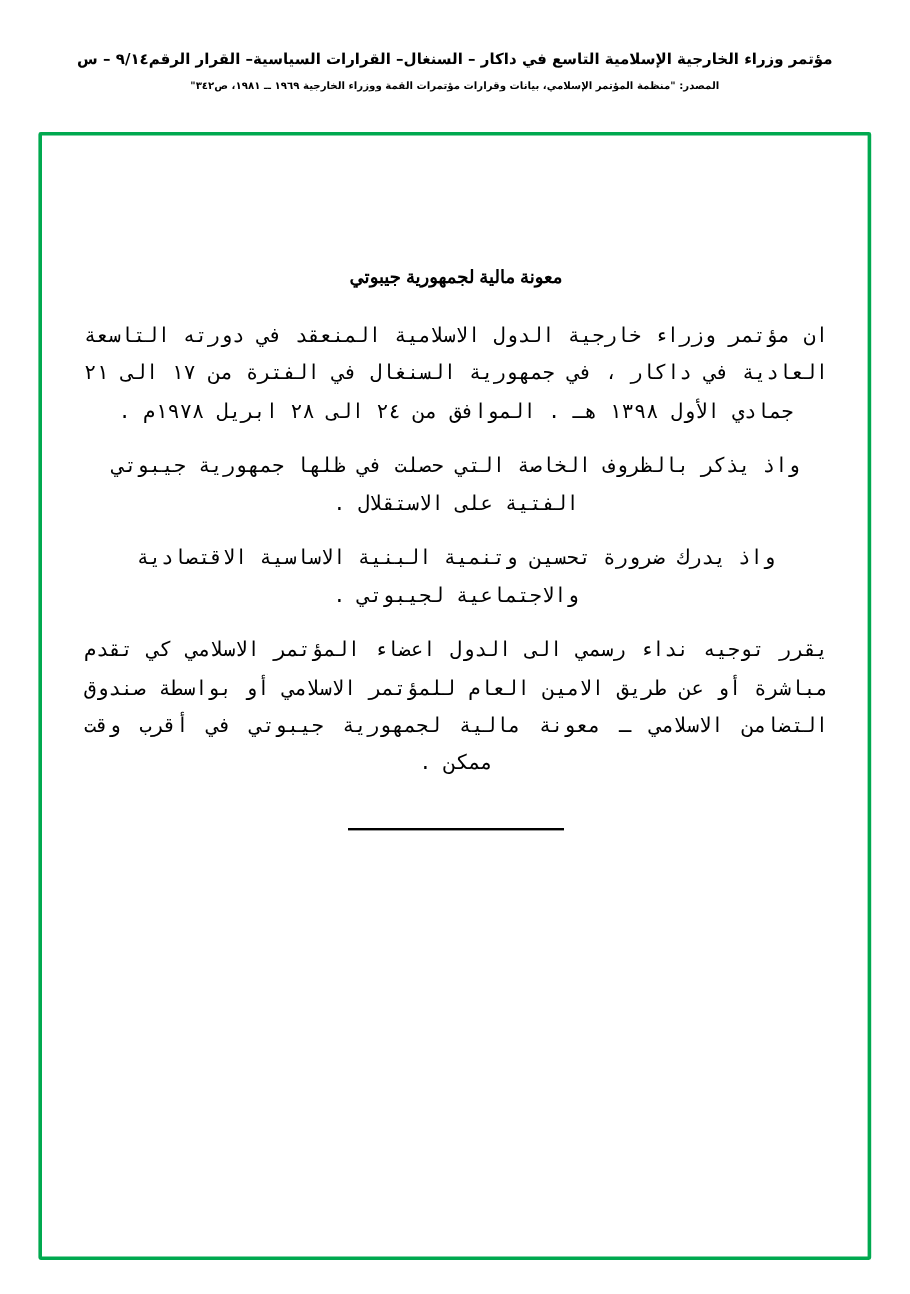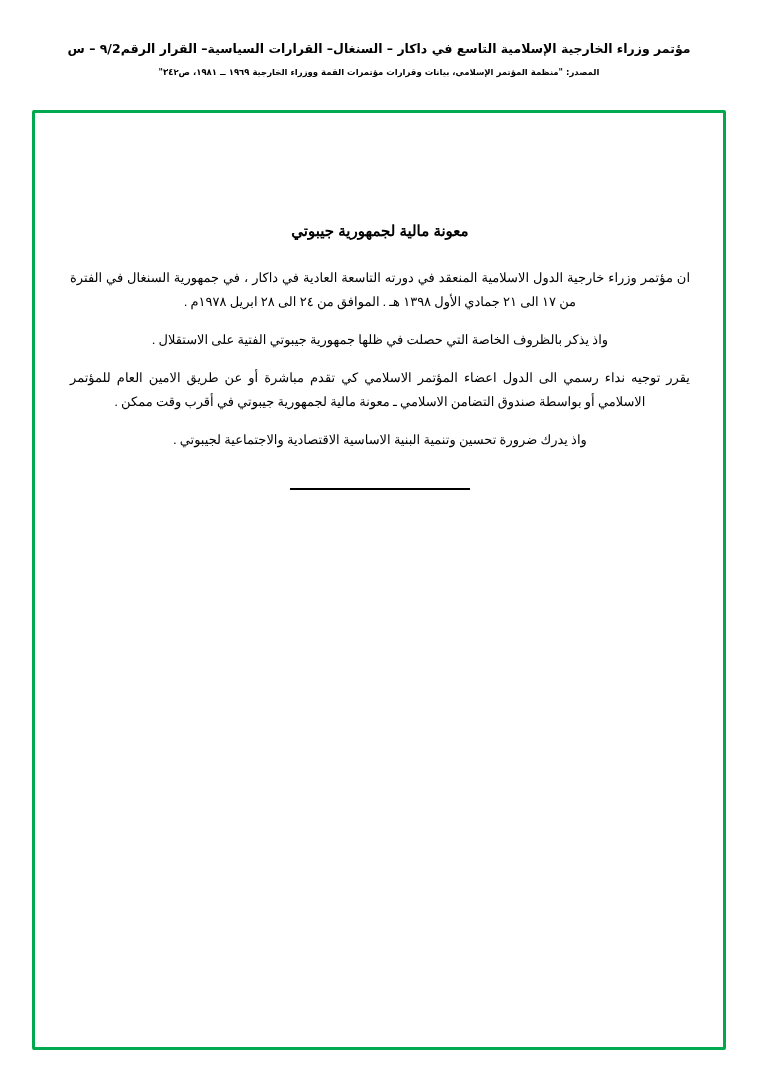--- a/index.html
+++ b/index.html
@@ -81,22 +81,22 @@
   }
   .decision-title {
     font-family: Liberation Sans, sans-serif;
     font-size: 15px;
     font-weight: bold;
     margin-bottom: 26px;
     direction: rtl;
   }
 
   .para {
-    font-family: Liberation Serif, serif;
-    font-size: 13px;
+    font-family: Liberation Mono, monospace;
+    font-size: 17px;
     line-height: 1.85;
     text-align: center;
     direction: rtl;
     margin: 12px 0 14px 0;
   }
   .para.block {
     text-align: justify;
     text-align-last: center;
     padding: 0 10px;
   }
@@ -107,30 +107,30 @@
     border: 0;
     border-top: 2px solid #000;
   }
 </style>
 </head>
 <body>
 
 <div class="page">
 
   <div class="doc-header">
-    <div class="header-title">مؤتمر وزراء الخارجية الإسلامية التاسع في داكار – السنغال– القرارات السياسية– القرار الرقم٩/2 – س</div>
+    <div class="header-title">مؤتمر وزراء الخارجية الإسلامية التاسع في داكار – السنغال– القرارات السياسية– القرار الرقم٩/١٤ – س</div>
     <div class="header-source">المصدر: "منظمة المؤتمر الإسلامي، بيانات وقرارات مؤتمرات القمة ووزراء الخارجية ١٩٦٩ ــ ١٩٨١، ص٣٤٢"</div>
   </div>
 
   <div class="frame"></div>
 
   <div class="content">
     <div class="decision-title">معونة مالية لجمهورية جيبوتي</div>
 
     <p class="para block">ان مؤتمر وزراء خارجية الدول الاسلامية المنعقد في دورته التاسعة العادية في داكار ، في جمهورية السنغال في الفترة من ١٧ الى ٢١ جمادي الأول ١٣٩٨ هـ . الموافق من ٢٤ الى ٢٨ ابريل ١٩٧٨م .</p>
     <p class="para">واذ يذكر بالظروف الخاصة التي حصلت في ظلها جمهورية جيبوتي الفتية على الاستقلال .</p>
+    <p class="para">واذ يدرك ضرورة تحسين وتنمية البنية الاساسية الاقتصادية والاجتماعية لجيبوتي .</p>
     <p class="para block">يقرر توجيه نداء رسمي الى الدول اعضاء المؤتمر الاسلامي كي تقدم مباشرة أو عن طريق الامين العام للمؤتمر الاسلامي أو بواسطة صندوق التضامن الاسلامي ـ معونة مالية لجمهورية جيبوتي في أقرب وقت ممكن .</p>
-    <p class="para">واذ يدرك ضرورة تحسين وتنمية البنية الاساسية الاقتصادية والاجتماعية لجيبوتي .</p>
 
     <hr class="rule">
   </div>
 
 </div>
 
 </body></html>

